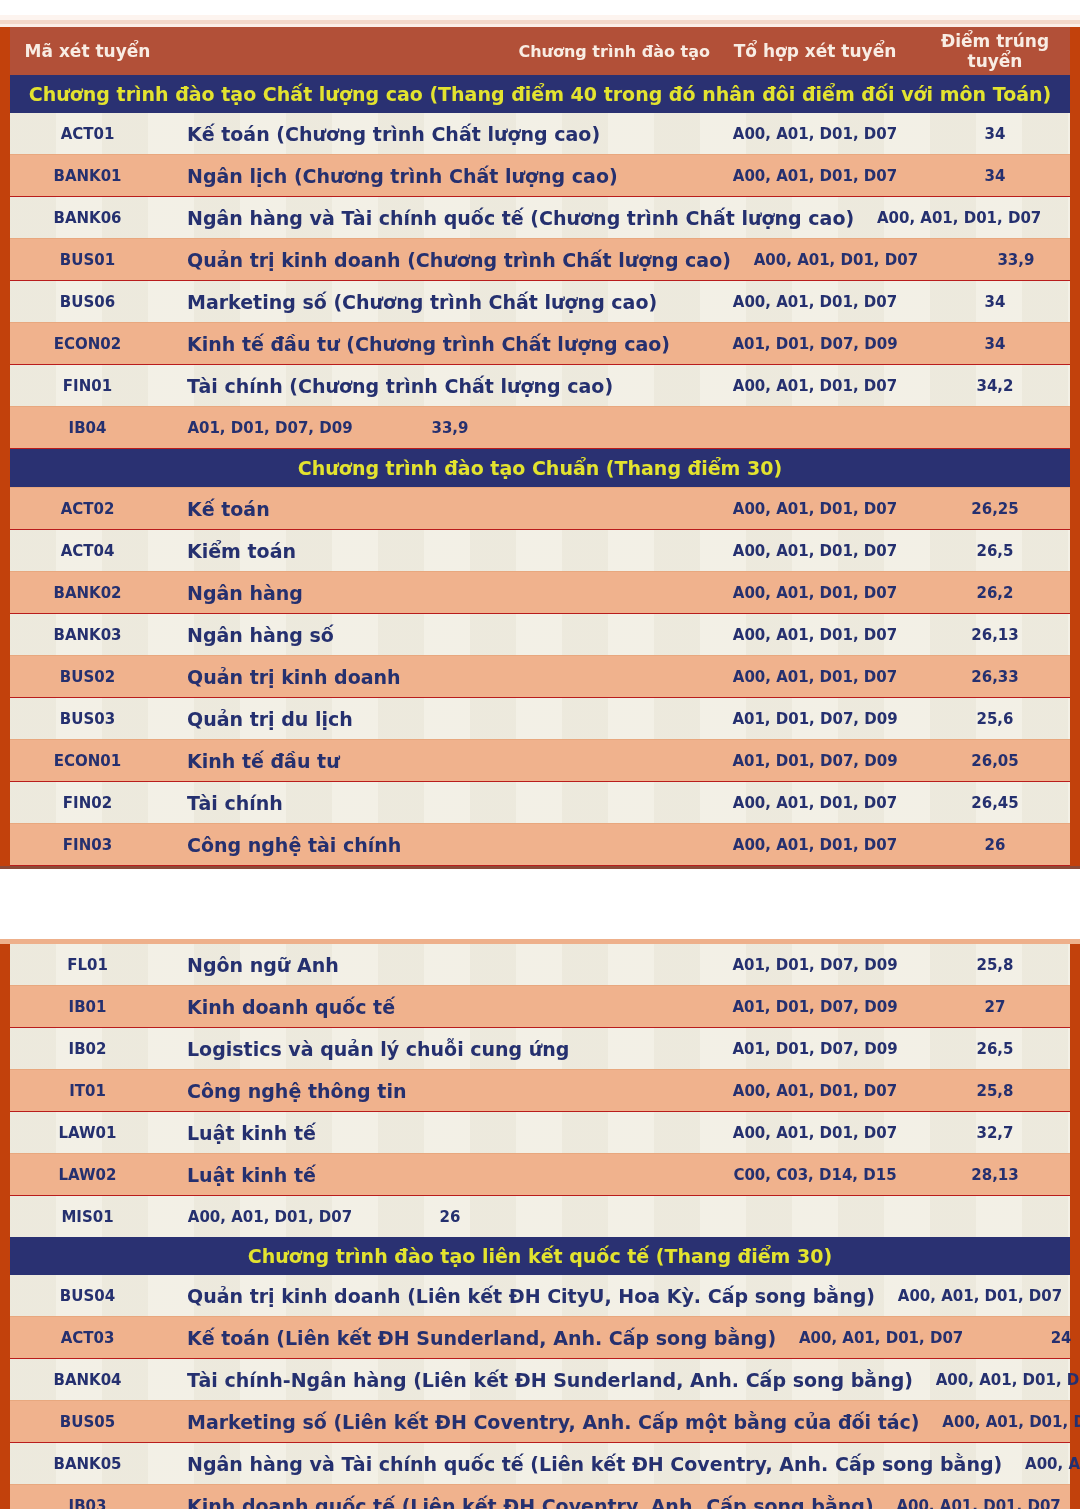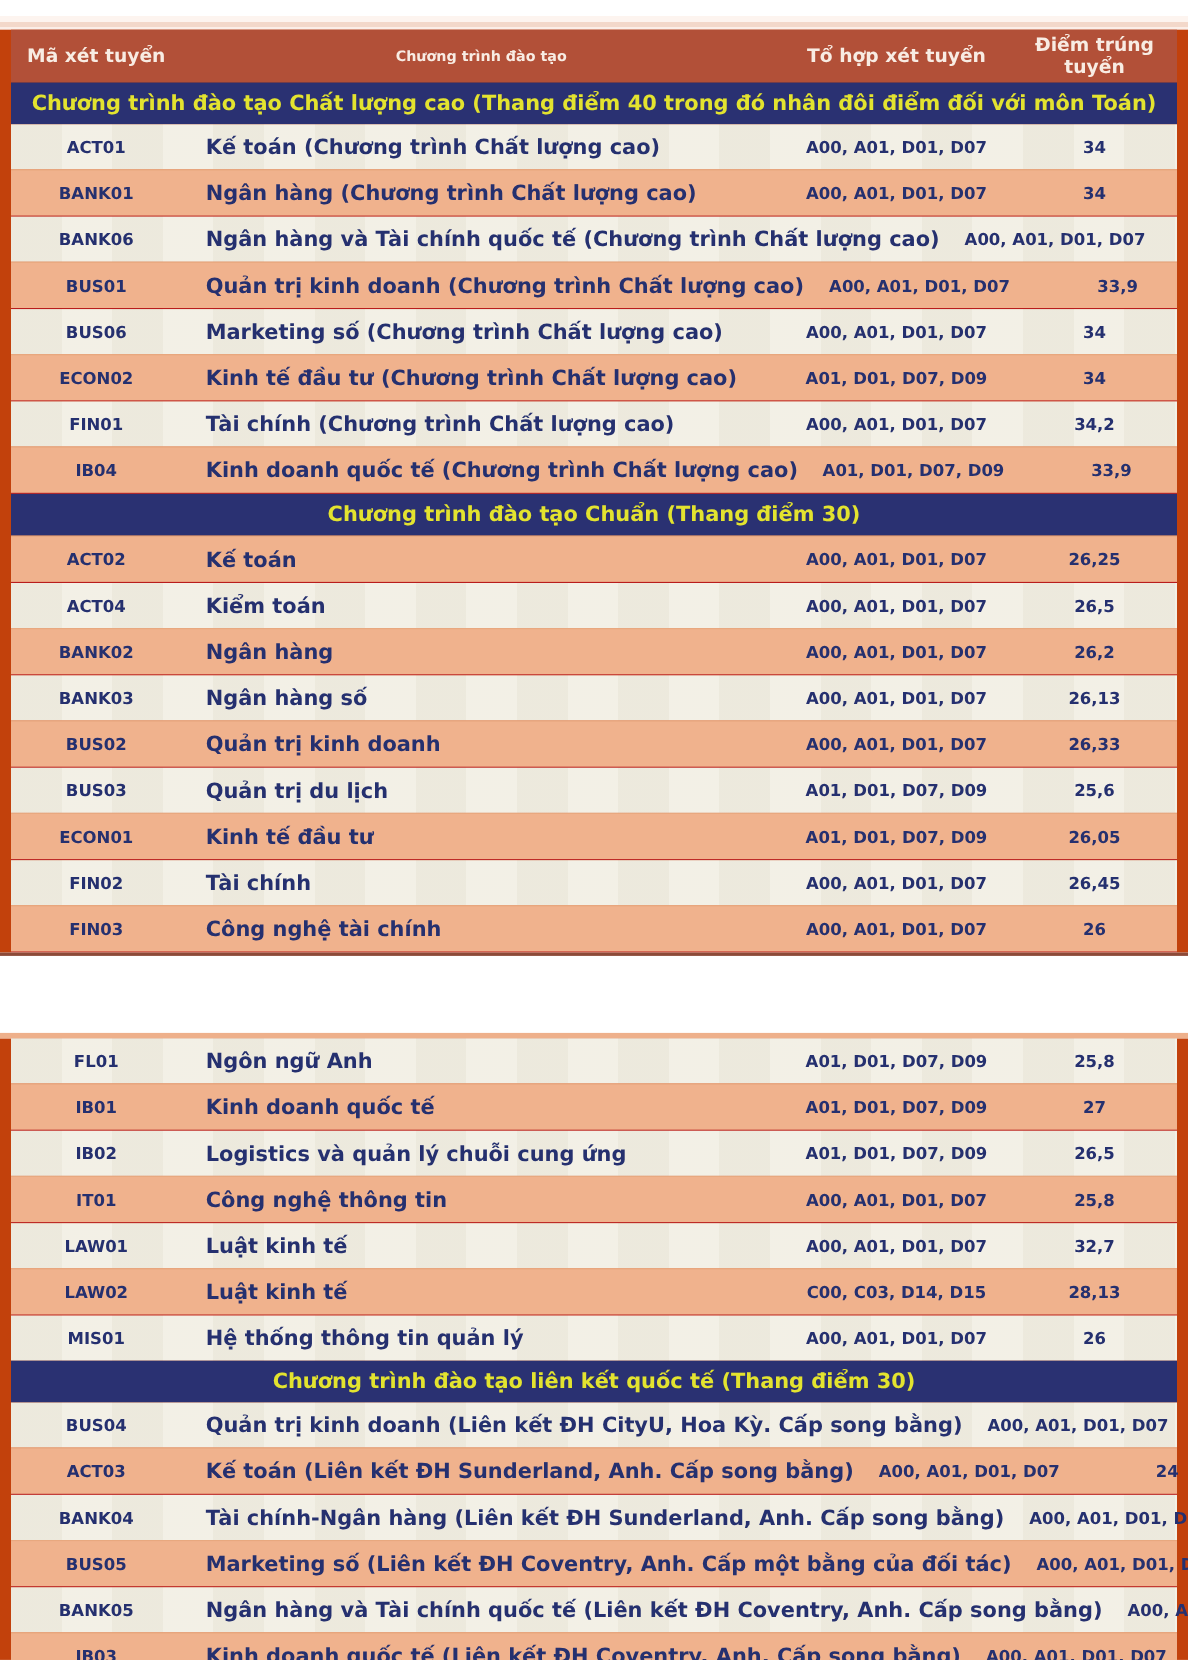--- a/index.html
+++ b/index.html
@@ -46,21 +46,21 @@
   }
   .row.light{
     background:#f1eee3;
     background-image:repeating-linear-gradient(90deg,rgba(198,192,168,0.10) 0 46px,rgba(255,255,255,0.12) 46px 92px);
   }
   .cell{flex:none;}
   .cell.code{width:155px;text-align:center;}
   .cell.program{flex:1;text-align:left;padding-left:22px;font-size:19px;white-space:nowrap;}
   .cell.combo{width:210px;text-align:center;}
   .cell.score{width:150px;text-align:center;}
-  .thead .cell.program{font-size:13px;text-align:center;padding-left:0;}
+  .thead .cell.program{font-size:16px;text-align:right;padding-left:0;}
   .page-gap{
     height:70px;
     background:#ffffff;
     border-top:3px solid #8c4a38;
     border-bottom:5px solid #eeb08b;
     margin:0 -10px;   
   }
 </style>
 </head>
 <body>
@@ -77,21 +77,21 @@
     <div id="table-body">
         <div class="section-title">Chương trình đào tạo Chất lượng cao (Thang điểm 40 trong đó nhân đôi điểm đối với môn Toán)</div>
         <div class="row light">
           <div class="cell code">ACT01</div>
           <div class="cell program">Kế toán (Chương trình Chất lượng cao)</div>
           <div class="cell combo">A00, A01, D01, D07</div>
           <div class="cell score">34</div>
         </div>
         <div class="row salmon">
           <div class="cell code">BANK01</div>
-          <div class="cell program">Ngân hàng (Chương trình Chất lượng cao)</div>
+          <div class="cell program">Ngân lịch (Chương trình Chất lượng cao)</div>
           <div class="cell combo">A00, A01, D01, D07</div>
           <div class="cell score">34</div>
         </div>
         <div class="row light">
           <div class="cell code">BANK06</div>
           <div class="cell program">Ngân hàng và Tài chính quốc tế (Chương trình Chất lượng cao)</div>
           <div class="cell combo">A00, A01, D01, D07</div>
           <div class="cell score">33,8</div>
         </div>
         <div class="row salmon">
@@ -113,21 +113,20 @@
           <div class="cell score">34</div>
         </div>
         <div class="row light">
           <div class="cell code">FIN01</div>
           <div class="cell program">Tài chính (Chương trình Chất lượng cao)</div>
           <div class="cell combo">A00, A01, D01, D07</div>
           <div class="cell score">34,2</div>
         </div>
         <div class="row salmon">
           <div class="cell code">IB04</div>
-          <div class="cell program">Kinh doanh quốc tế (Chương trình Chất lượng cao)</div>
           <div class="cell combo">A01, D01, D07, D09</div>
           <div class="cell score">33,9</div>
         </div>
         <div class="section-title">Chương trình đào tạo Chuẩn (Thang điểm 30)</div>
         <div class="row salmon">
           <div class="cell code">ACT02</div>
           <div class="cell program">Kế toán</div>
           <div class="cell combo">A00, A01, D01, D07</div>
           <div class="cell score">26,25</div>
         </div>
@@ -211,21 +210,20 @@
           <div class="cell score">32,7</div>
         </div>
         <div class="row salmon">
           <div class="cell code">LAW02</div>
           <div class="cell program">Luật kinh tế</div>
           <div class="cell combo">C00, C03, D14, D15</div>
           <div class="cell score">28,13</div>
         </div>
         <div class="row light">
           <div class="cell code">MIS01</div>
-          <div class="cell program">Hệ thống thông tin quản lý</div>
           <div class="cell combo">A00, A01, D01, D07</div>
           <div class="cell score">26</div>
         </div>
         <div class="section-title">Chương trình đào tạo liên kết quốc tế (Thang điểm 30)</div>
         <div class="row light">
           <div class="cell code">BUS04</div>
           <div class="cell program">Quản trị kinh doanh (Liên kết ĐH CityU, Hoa Kỳ. Cấp song bằng)</div>
           <div class="cell combo">A00, A01, D01, D07</div>
           <div class="cell score">23</div>
         </div>

